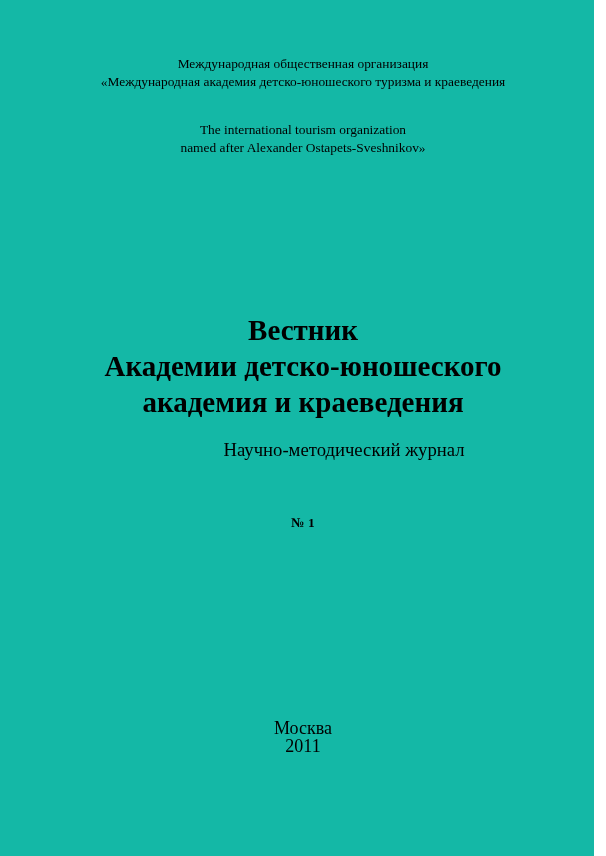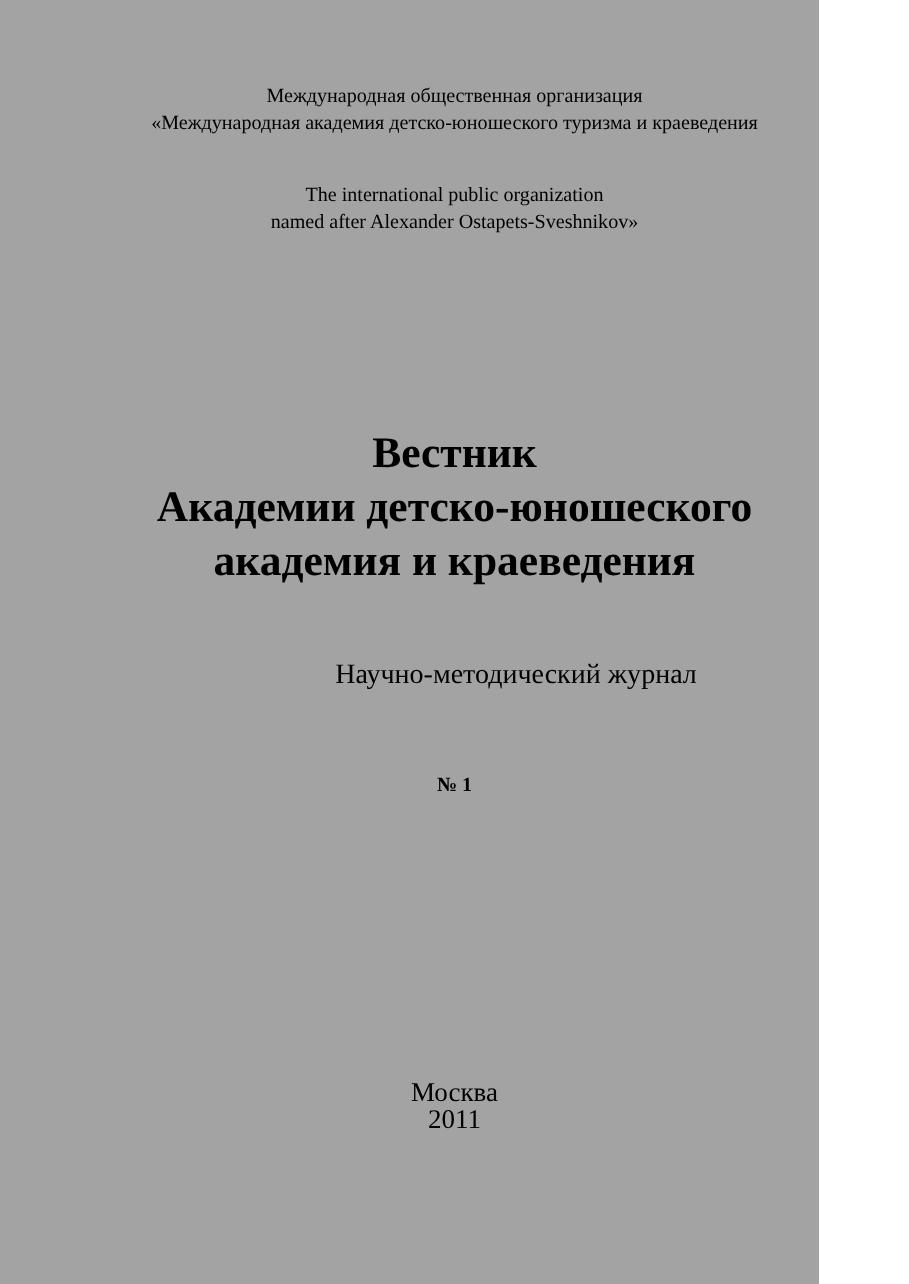--- a/index.html
+++ b/index.html
@@ -11,44 +11,44 @@
       width: 606px;
       height: 856px;
       position: relative;
       overflow: hidden;
       font-family: "Liberation Serif", "DejaVu Serif", serif;
       color: #000000;
     }
     .page {
       position: absolute;
       left: 0; top: 0;
-      width: 546px;
+      width: 594px;
       height: 856px;
-      background: #a3a3a3;
+      background: #14b8a6;
       text-decoration: underline;
     }
     .block {
       position: absolute;
       left: 0;
       width: 606px;
       text-align: center;
     }
     .line { display: block; white-space: nowrap; }
     .org-ru {
       top: 55px;
       font-size: 13.4px;
       line-height: 18px;
     }
     .org-en {
       top: 121px;
       font-size: 13.4px;
       line-height: 18px;
     }
     .title {
-      top: 284px;
+      top: 312px;
       font-size: 29px;
       line-height: 36px;
       font-weight: bold;
     }
     .subtitle {
       top: 439px;
       font-size: 18.7px;
       line-height: 22px;
       padding-left: 41px;
     }
@@ -68,21 +68,21 @@
 <body>
 
 <div class="page">
 
   <div class="block org-ru">
     <span class="line">Международная общественная организация</span>
     <span class="line">«Международная академия детско-юношеского туризма и краеведения</span>
   </div>
 
   <div class="block org-en">
-    <span class="line">The international public organization</span>
+    <span class="line">The international tourism organization</span>
     <span class="line">named after Alexander Ostapets-Sveshnikov»</span>
   </div>
 
   <div class="block title">
     <span class="line">Вестник</span>
     <span class="line">Академии детско-юношеского</span>
     <span class="line">академия и краеведения</span>
   </div>
 
   <div class="block subtitle">Научно-методический журнал</div>

